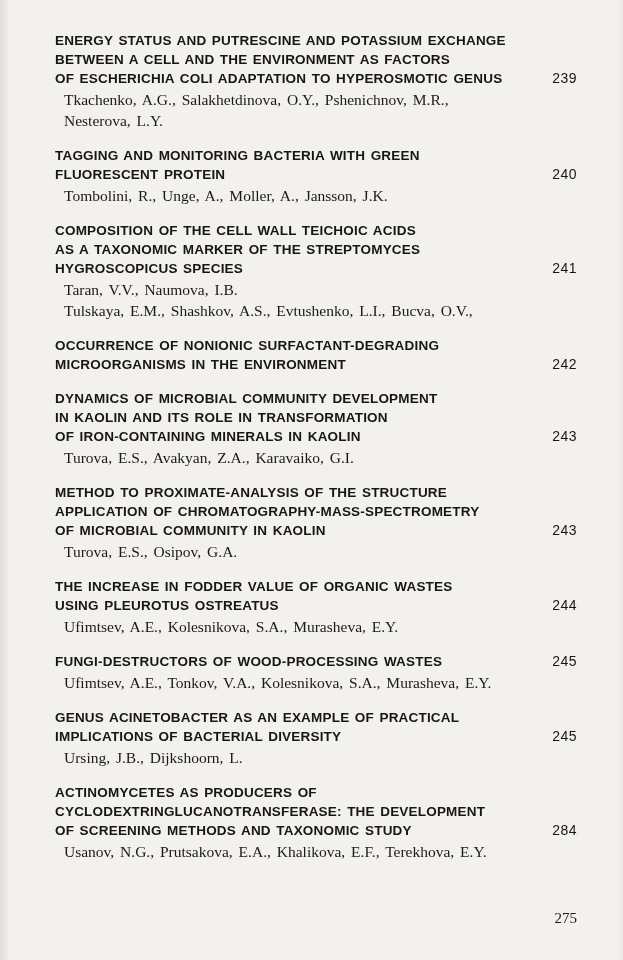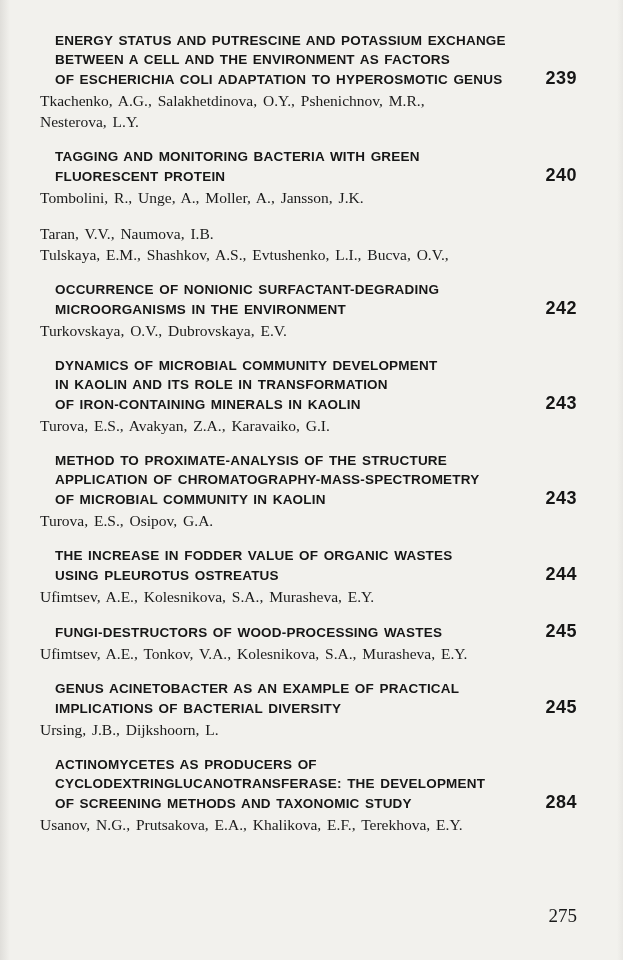--- a/index.html
+++ b/index.html
@@ -52,41 +52,42 @@
     color: var(--ink);
   }
   .title-line { white-space: nowrap; }
   .title-line-last {
     display: flex;
     justify-content: space-between;
     align-items: baseline;
   }
   .page-num {
     font-family: "Liberation Sans", sans-serif;
-    font-weight: 700;
-    font-size: 18px;
+    font-weight: 400;
+    font-size: 14px;
     letter-spacing: 0.5px;
     color: var(--ink);
     padding-left: 12px;
   }
   .authors {
     margin-top: 1px;
     font-family: "Liberation Serif", serif;
     font-size: 15.5px;
     line-height: 21px;
     word-spacing: 2px;
     color: #1a1a1a;
     white-space: nowrap;
+    margin-left: 24px;
   }
   .footer-page {
     position: absolute;
     right: 46px;
     bottom: 33px;
     font-family: "Liberation Serif", serif;
-    font-size: 19px;
+    font-size: 15px;
     color: #1a1a1a;
   }
 </style>
 </head>
 <body>
 
 <div class="page">
   <div class="entries">
       <article class="entry">
         <div class="title">
@@ -108,35 +109,40 @@
           <div class="title-line title-line-last">
             <span>FLUORESCENT PROTEIN</span>
             <span class="page-num">240</span>
           </div>
         </div>
         <div class="authors">
           <div>Tombolini, R., Unge, A., Moller, A., Jansson, J.K.</div>
         </div>
       </article>
       <article class="entry">
+        <div class="title">
+          <div class="title-line">COMPOSITION OF THE CELL WALL TEICHOIC ACIDS</div>
+          <div class="title-line">AS A TAXONOMIC MARKER OF THE STREPTOMYCES</div>
+          <div class="title-line title-line-last">
+            <span>HYGROSCOPICUS SPECIES</span>
+            <span class="page-num">241</span>
+          </div>
+        </div>
         <div class="authors">
           <div>Taran, V.V., Naumova, I.B.</div>
           <div>Tulskaya, E.M., Shashkov, A.S., Evtushenko, L.I., Bucva, O.V.,</div>
         </div>
       </article>
       <article class="entry">
         <div class="title">
           <div class="title-line">OCCURRENCE OF NONIONIC SURFACTANT-DEGRADING</div>
           <div class="title-line title-line-last">
             <span>MICROORGANISMS IN THE ENVIRONMENT</span>
             <span class="page-num">242</span>
           </div>
-        </div>
-        <div class="authors">
-          <div>Turkovskaya, O.V., Dubrovskaya, E.V.</div>
         </div>
       </article>
       <article class="entry">
         <div class="title">
           <div class="title-line">DYNAMICS OF MICROBIAL COMMUNITY DEVELOPMENT</div>
           <div class="title-line">IN KAOLIN AND ITS ROLE IN TRANSFORMATION</div>
           <div class="title-line title-line-last">
             <span>OF IRON-CONTAINING MINERALS IN KAOLIN</span>
             <span class="page-num">243</span>
           </div>

